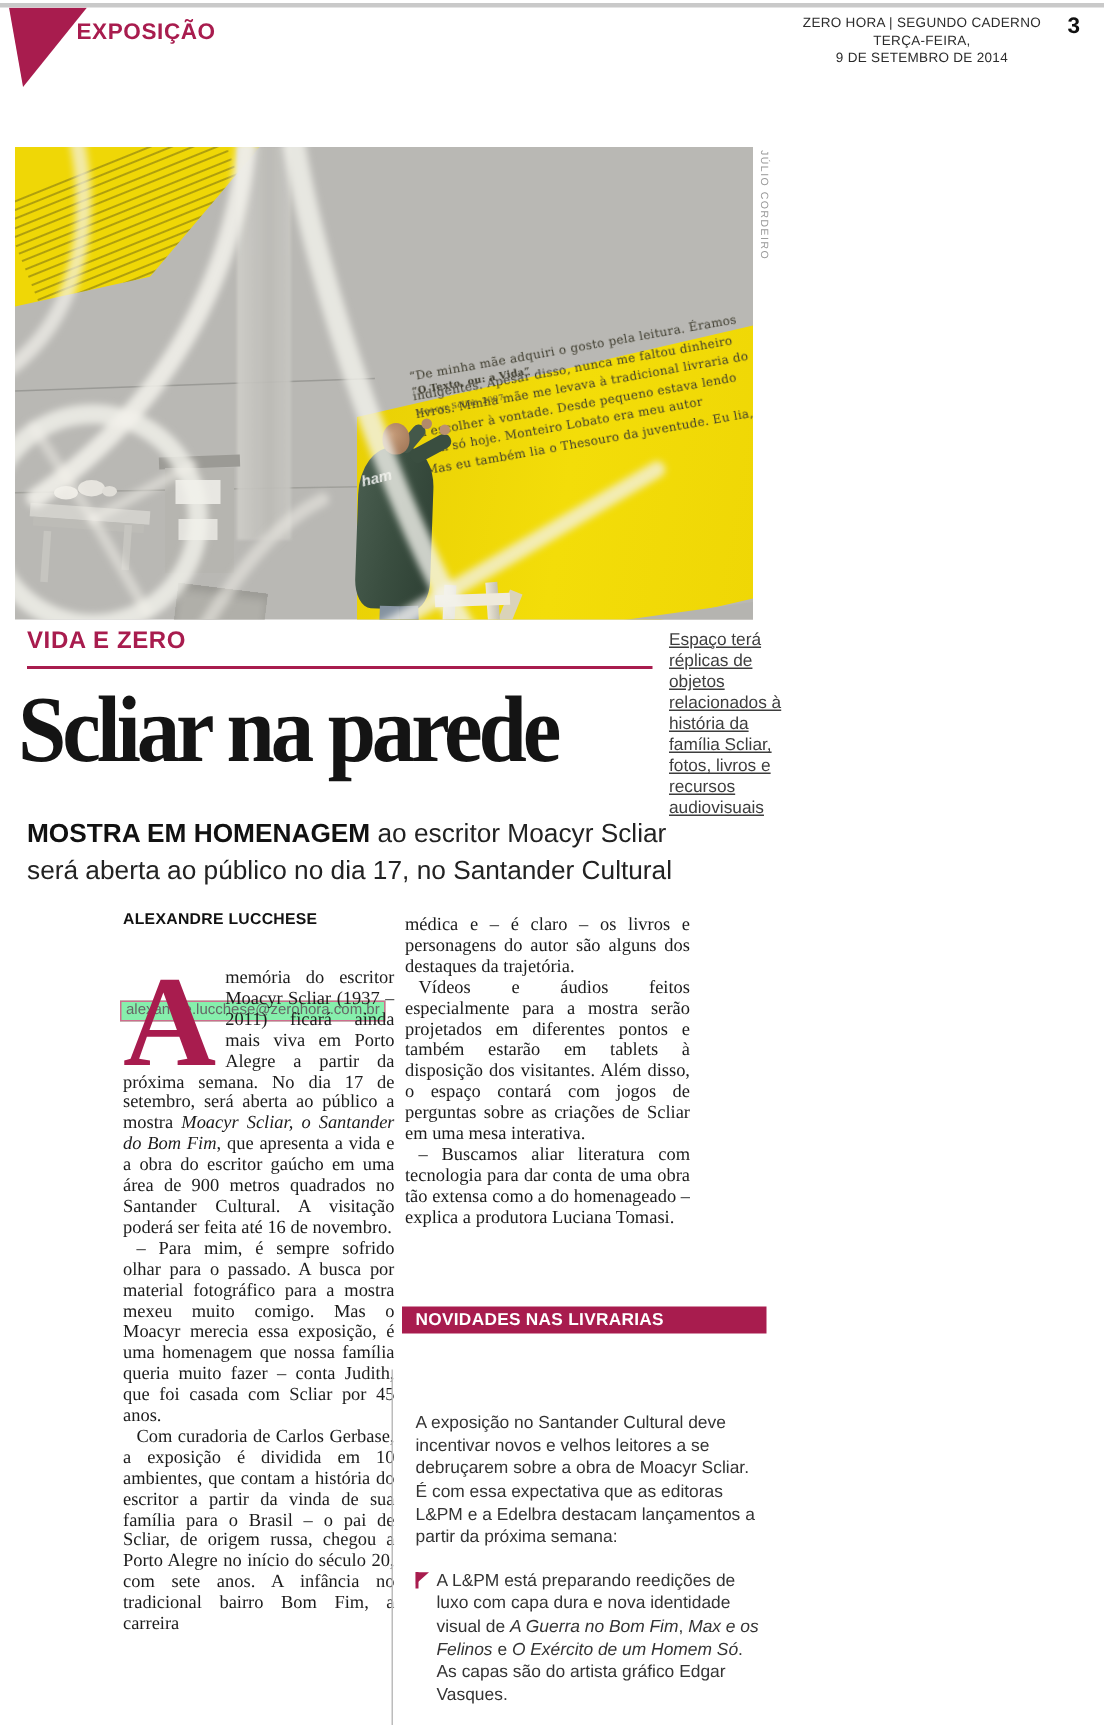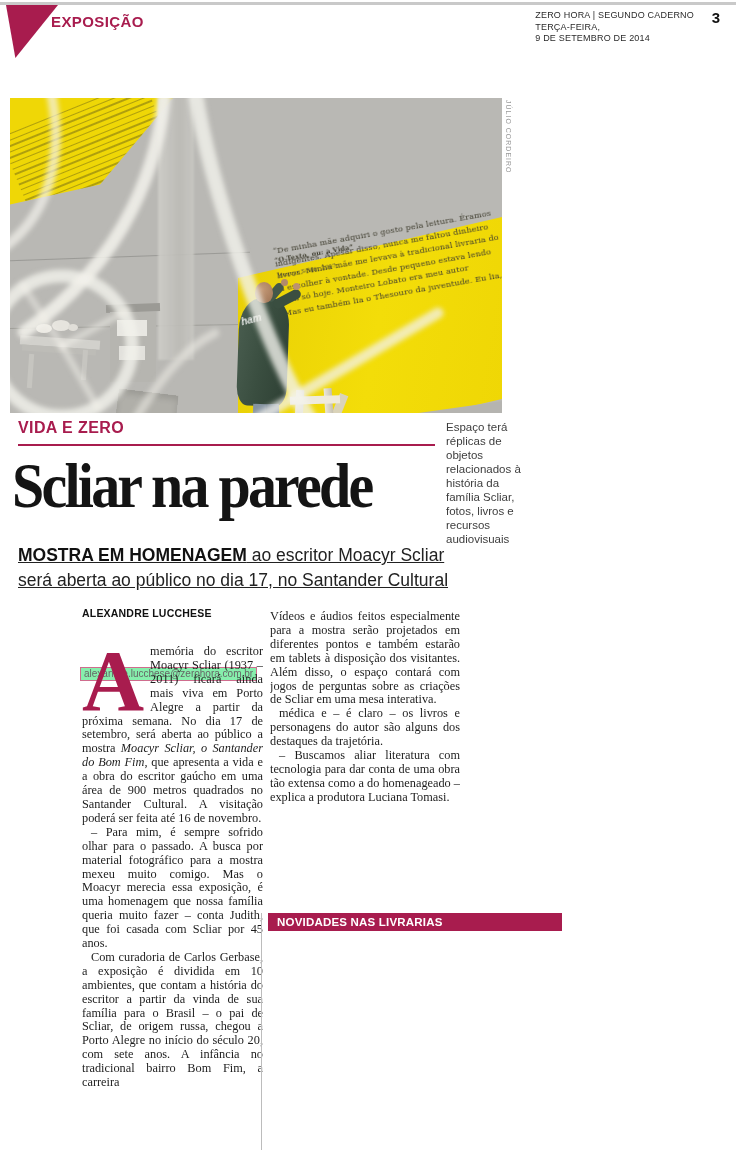--- a/index.html
+++ b/index.html
@@ -14,21 +14,21 @@
     position:relative;width:736px;height:1150px;margin:0 auto;
     background:#fff;overflow:hidden;
     font-family:"Liberation Sans",sans-serif;color:#1c1c1c;
   }
   
   .top-rule{position:absolute;left:0;top:2px;width:736px;height:3px;background:#c9c9c9;}
   .wedge{position:absolute;left:6px;top:5px;width:52px;height:53px;background:var(--accent);
     clip-path:polygon(0 0,100% 0,18% 100%);}
   .section-label{position:absolute;left:51px;top:13px;font-size:15px;font-weight:bold;
     letter-spacing:.4px;color:var(--accent);}
-  .masthead{position:absolute;right:42px;top:10px;text-align:left;font-size:9px;
+  .masthead{position:absolute;right:42px;top:10px;text-align:center;font-size:9px;
     line-height:11.5px;color:#2b2b2b;letter-spacing:.2px;}
   .page-num{position:absolute;right:16px;top:9px;font-size:15px;font-weight:bold;color:#111;}
 
   
   .photo{position:absolute;left:10px;top:98px;width:492px;height:315px;overflow:hidden;
     background:var(--photo-gray);}
   .photo *{position:absolute;}
   .ph-seam1{left:0;top:158px;width:240px;height:1px;background:rgba(130,130,125,.55);transform:rotate(-2deg);}
   .ph-seam2{left:0;top:228px;width:230px;height:1px;background:rgba(130,130,125,.45);transform:rotate(-1deg);}
   .ph-duct{left:148px;top:0;width:36px;height:262px;opacity:.9;filter:blur(1px);
@@ -84,43 +84,43 @@
     font-size:7px;letter-spacing:1px;color:#999;}
 
   
   .kicker{position:absolute;left:18px;top:419px;font-size:16px;font-weight:800;
     letter-spacing:.4px;color:var(--accent);}
   .kicker-rule{position:absolute;left:18px;top:444px;width:417px;height:2px;background:var(--accent);}
   .headline{position:absolute;left:12px;top:450px;font-family:"Liberation Serif",serif;
     font-weight:bold;font-size:63px;letter-spacing:-3px;color:#141414;
     transform:scaleX(.92);transform-origin:left top;white-space:nowrap;}
   .side-caption{position:absolute;left:446px;top:420px;width:80px;font-size:11.5px;
-    line-height:14px;color:#3d3d3d;}
-  .deck{position:absolute;left:18px;top:543px;width:432px;font-size:17.5px;line-height:25px;color:#222;text-decoration:underline;}
+    line-height:14px;color:#3d3d3d;text-decoration:underline;}
+  .deck{position:absolute;left:18px;top:543px;width:432px;font-size:17.5px;line-height:25px;color:#222;}
   .deck b{font-weight:800;color:#111;}
 
   
   .byline{position:absolute;left:82px;top:607px;font-size:10.5px;font-weight:bold;
     letter-spacing:.2px;color:#111;}
   .email-box{position:absolute;left:80px;top:620px;border:1px solid #cf6d8e;
     padding:0 3px 1px 3px;font-size:10px;color:#666;background:#86efac;cursor:pointer;margin-top:47px;}
 
   
   .col{position:absolute;font-family:"Liberation Serif",serif;font-size:12.3px;
     line-height:13.9px;text-align:justify;color:#1c1c1c;overflow:hidden;}
   .col1{left:82px;top:645px;width:181px;height:505px;}
   .col2{left:270px;top:610px;width:190px;height:285px;}
   .col p{margin:0;}
   .col p + p{text-indent:9px;}
   .dropcap{float:left;font-family:"Liberation Serif",serif;font-weight:bold;
     font-size:86px;line-height:66px;color:var(--accent);padding:3px 6px 0 0;}
 
   
   .box-rule{position:absolute;left:261px;top:913px;width:1px;height:237px;background:#bcbcbc;}
-  .box-bar{position:absolute;left:268px;top:913px;width:294px;height:18px;background:var(--accent);}
+  .box-bar{position:absolute;left:268px;top:871px;width:243px;height:18px;background:var(--accent);}
   .box-bar .box-title{display:block;padding-left:9px;line-height:18px;font-size:11.5px;
     font-weight:bold;letter-spacing:.2px;color:#fff;}
   .box-body{position:absolute;left:277px;top:941px;width:231px;font-size:11.6px;
     line-height:15.2px;color:#333;}
   .box-intro{margin-bottom:14px;}
   .box-items p{position:relative;padding-left:14px;margin:0 0 13px 0;}
   .flag{position:absolute;left:0;top:2px;width:9px;height:11px;}
   .flag::before{content:"";position:absolute;left:0;top:0;width:9px;height:8px;
     background:var(--accent);clip-path:polygon(0 0,100% 0,0 100%);}
   .flag::after{content:"";position:absolute;left:0;top:0;width:2px;height:11px;background:var(--accent);}
@@ -227,26 +227,30 @@
   <div class="col col1">
     <span class="dropcap">A</span>
     <div>
         <p>memória do escritor Moacyr Scliar (1937 – 2011) ficará ainda mais viva em Porto Alegre a partir da próxima semana. No dia 17 de setembro, será aberta ao público a mostra <i>Moacyr Scliar, o Santander do Bom Fim</i>, que apresenta a vida e a obra do escritor gaúcho em uma área de 900 metros quadrados no Santander Cultural. A visitação poderá ser feita até 16 de novembro.</p>
         <p>– Para mim, é sempre sofrido olhar para o passado. A busca por material fotográfico para a mostra mexeu muito comigo. Mas o Moacyr merecia essa exposição, é uma homenagem que nossa família queria muito fazer – conta Judith, que foi casada com Scliar por 45 anos.</p>
         <p>Com curadoria de Carlos Gerbase, a exposição é dividida em 10 ambientes, que contam a história do escritor a partir da vinda de sua família para o Brasil – o pai de Scliar, de origem russa, chegou a Porto Alegre no início do século 20, com sete anos. A infância no tradicional bairro Bom Fim, a carreira</p>
       </div>
   </div>
   <div class="col col2">
     <div>
+        <p>médica e – é claro – os livros e personagens do autor são alguns dos destaques da trajetória.</p>
         <p>Vídeos e áudios feitos especialmente para a mostra serão projetados em diferentes pontos e também estarão em tablets à disposição dos visitantes. Além disso, o espaço contará com jogos de perguntas sobre as criações de Scliar em uma mesa interativa.</p>
-        <p>médica e – é claro – os livros e personagens do autor são alguns dos destaques da trajetória.</p>
         <p>– Buscamos aliar literatura com tecnologia para dar conta de uma obra tão extensa como a do homenageado – explica a produtora Luciana Tomasi.</p>
       </div>
   </div>
 
   <div class="box-rule"></div>
   <div class="box-bar">
     <span class="box-title">NOVIDADES NAS LIVRARIAS</span>
   </div>
   <div class="box-body">
+    <p class="box-intro">A exposição no Santander Cultural deve incentivar novos e velhos leitores a se debruçarem sobre a obra de Moacyr Scliar. É com essa expectativa que as editoras L&amp;PM e a Edelbra destacam lançamentos a partir da próxima semana:</p>
+    <div class="box-items">
+        <p><span class="flag"></span>A L&amp;PM está preparando reedições de luxo com capa dura e nova identidade visual de <i>A Guerra no Bom Fim</i>, <i>Max e os Felinos</i> e <i>O Exército de um Homem Só</i>. As capas são do artista gráfico Edgar Vasques.</p>
+      </div>
   </div>
 
 </div>
 
 </body></html>

